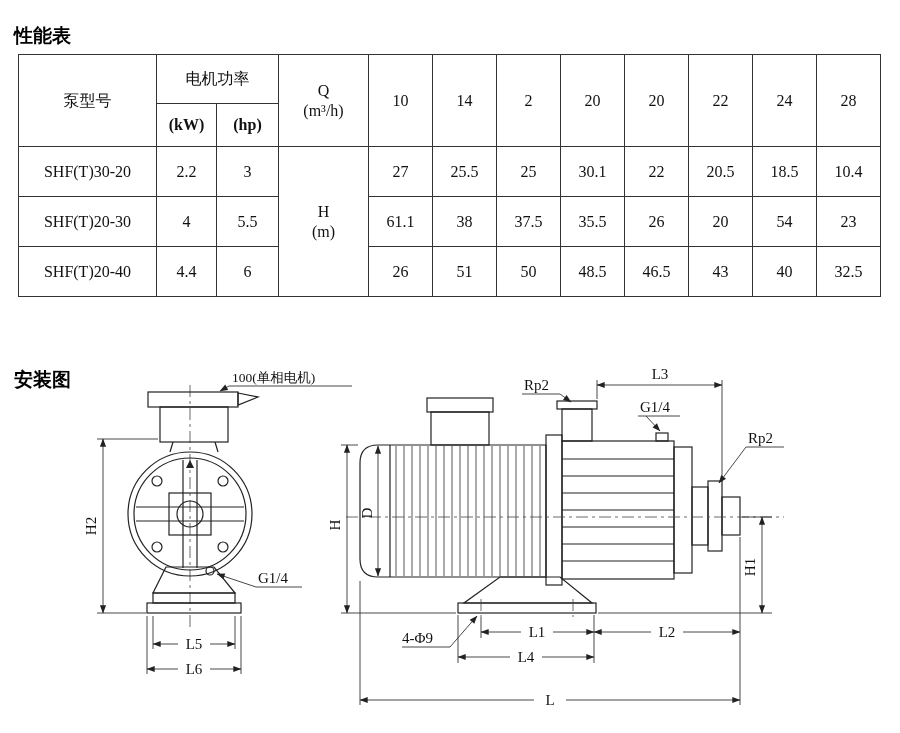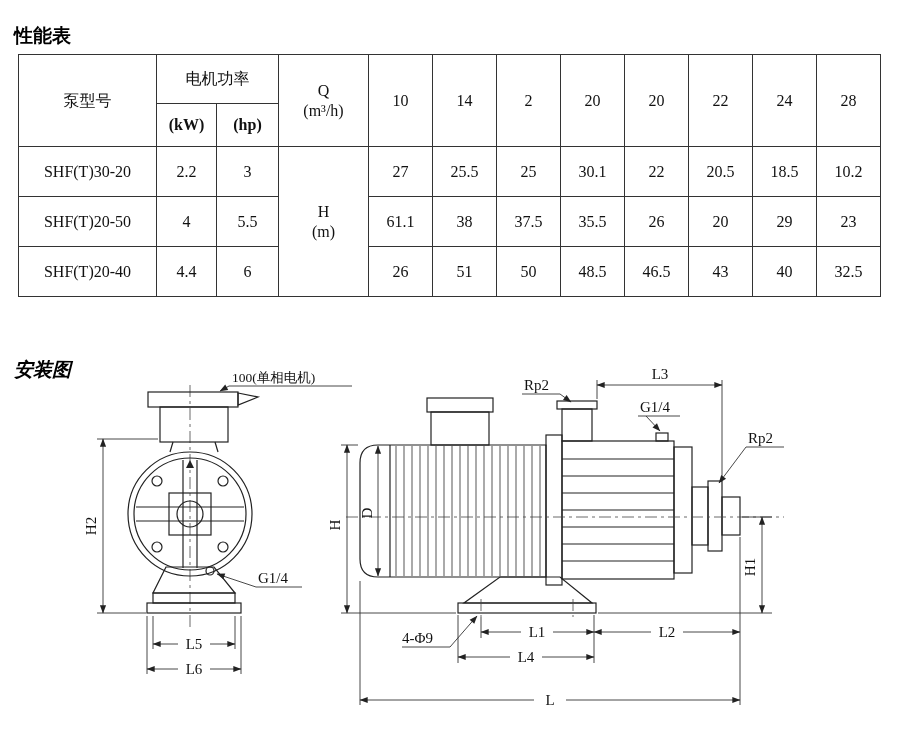--- a/index.html
+++ b/index.html
@@ -1,21 +1,21 @@
 <!DOCTYPE html>
 <html><head>
 <meta charset="utf-8">
 <style>
   html,body{margin:0;padding:0;}
   body{width:900px;height:733px;background:#ffffff;position:relative;overflow:hidden;
        font-family:"Liberation Serif","DejaVu Serif",serif;color:#111;}
   .sec-title{position:absolute;font-family:"Liberation Sans","DejaVu Sans",sans-serif;
        font-weight:700;font-size:19px;color:#000;}
   #title-perf{left:14px;top:10px;}
-  #title-install{left:14px;top:344px;font-style:italic;}
+  #title-install{left:14px;top:354px;}
 
   table.perf{position:absolute;left:18px;top:54px;width:862px;
        border-collapse:collapse;table-layout:fixed;}
   .perf td{border:1px solid #333;text-align:center;vertical-align:middle;
        font-size:16px;line-height:1.2;padding:2px;background:#fff;}
   .perf tr.hr1 td{height:44px;}
   .perf tr.hr2 td{height:38px;font-weight:bold;}
   .perf tr.dr  td{height:45px;}
   .perf .unit2{display:block;}
 
@@ -76,33 +76,33 @@
           <span class="unit2">H</span>
           <span class="unit2">(m)</span>
         </td>
         <td>27</td>
         <td>25.5</td>
         <td>25</td>
         <td>30.1</td>
         <td>22</td>
         <td>20.5</td>
         <td>18.5</td>
-        <td>10.2</td>
+        <td>10.4</td>
       </tr>
       <tr class="dr">
-        <td>SHF(T)20-50</td>
+        <td>SHF(T)20-30</td>
         <td>4</td>
         <td>5.5</td>
         <td>61.1</td>
         <td>38</td>
         <td>37.5</td>
         <td>35.5</td>
         <td>26</td>
         <td>20</td>
-        <td>29</td>
+        <td>54</td>
         <td>23</td>
       </tr>
       <tr class="dr">
         <td>SHF(T)20-40</td>
         <td>4.4</td>
         <td>6</td>
         <td>26</td>
         <td>51</td>
         <td>50</td>
         <td>48.5</td>

